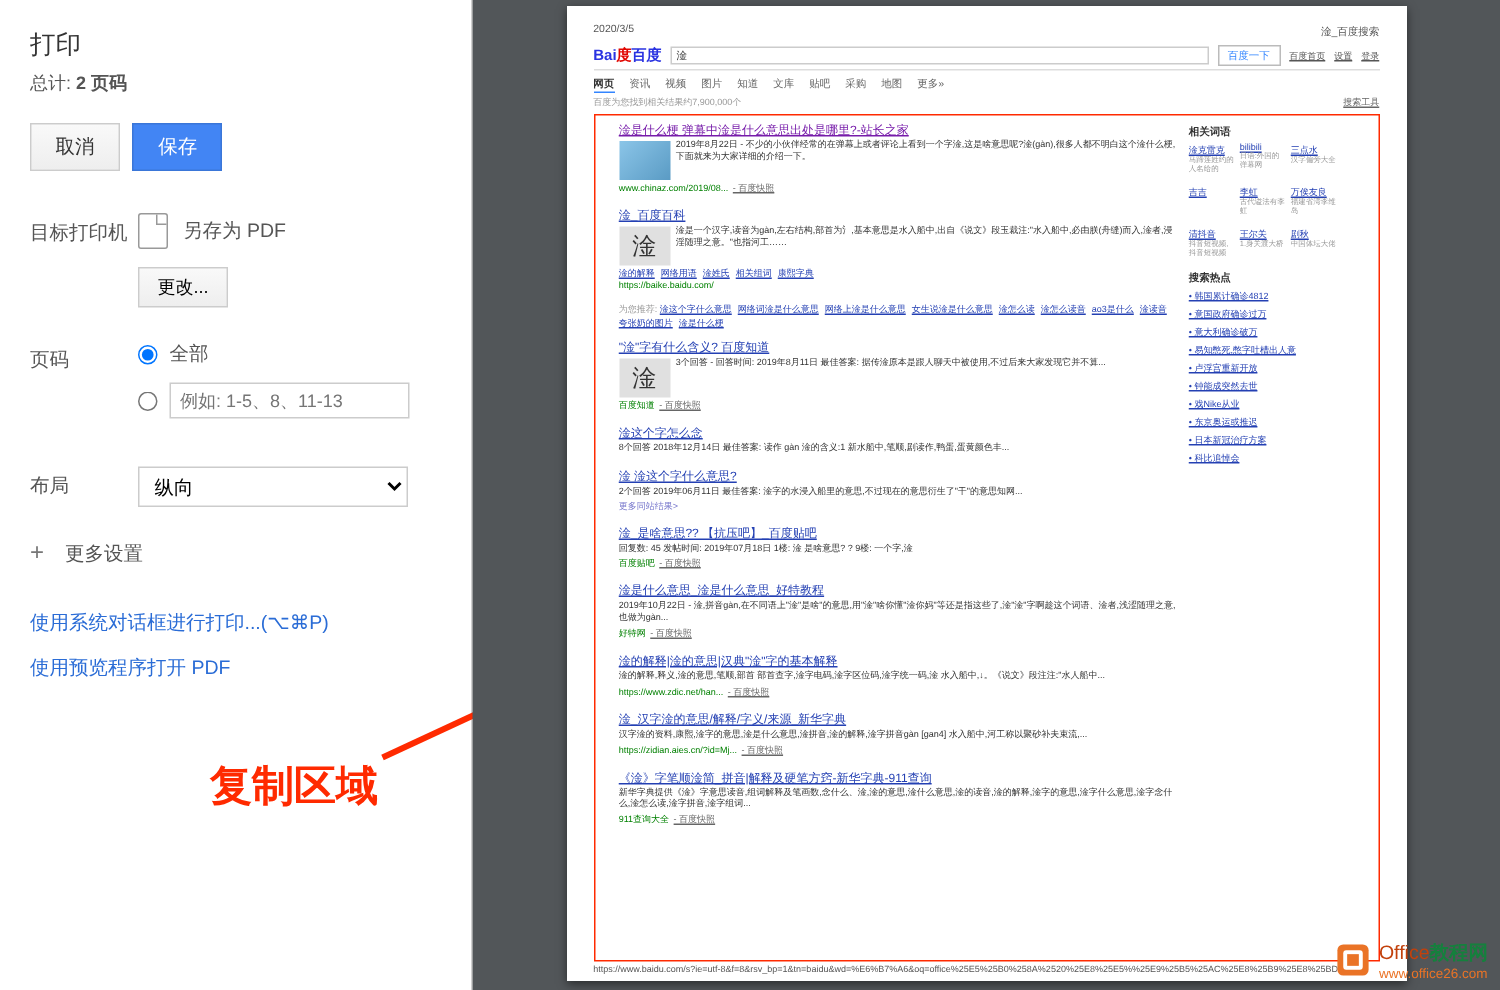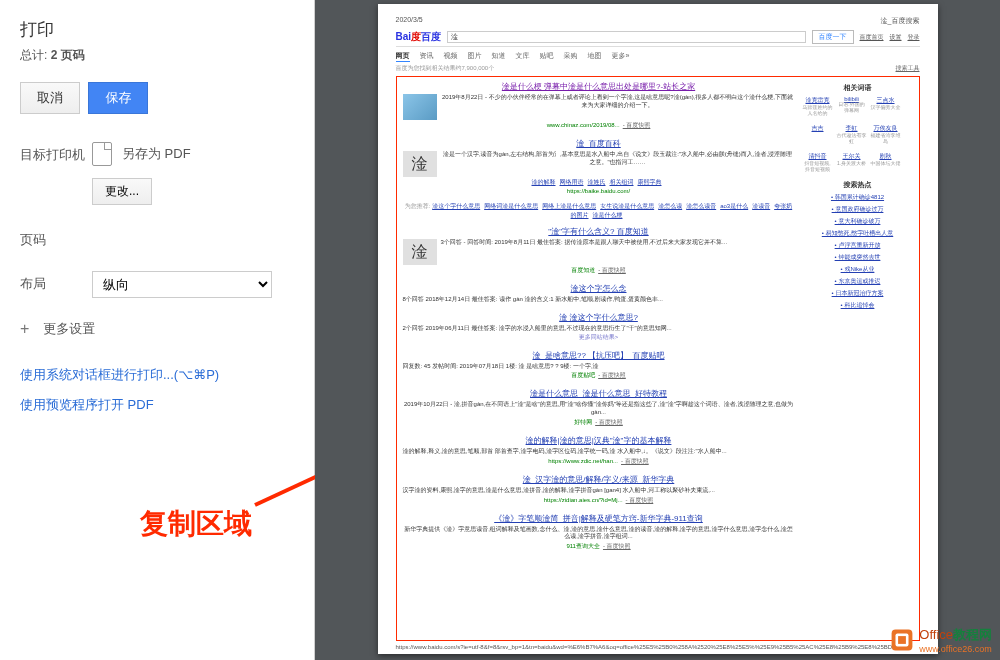--- a/index.html
+++ b/index.html
@@ -34,21 +34,21 @@
     .baidu-logo { font-size:10px; font-weight:bold; }
     .baidu-logo .red { color:#e10601; }
     .baidu-logo .blue { color:#2932e1; }
     .search-box { flex:1; margin:0 6px; border:1px solid #ccc; height:12px; padding:0 3px; font-size:7px; color:#333; display:flex; align-items:center; }
     .search-btn { font-size:7px; color:#3385ff; padding:1px 6px; border:1px solid #bbb; }
     .top-links { font-size:6px; color:#555; display:flex; gap:6px; }
     .top-links span { text-decoration:underline; }
     .tabs { display:flex; gap:10px; font-size:7px; color:#666; margin-bottom:2px; }
     .tabs .active { color:#333; font-weight:bold; border-bottom:1px solid #3385ff; }
     .stats { font-size:6px; color:#999; margin-bottom:3px; display:flex; justify-content:space-between; }
-    .content-wrap { border:1.5px solid #ff2a00; padding:4px 6px 2px; height:565px; display:flex;text-align:center; }
+    .content-wrap { border:1.5px solid #ff2a00; padding:4px 16px 2px; height:565px; display:flex; }
     .results { flex:1; padding-right:8px; }
     .aside { width:110px; font-size:6px; color:#666; }
     .aside h4 { font-size:7px; color:#333; margin:2px 0 3px; font-weight:bold; }
     .aside-grid { display:flex; flex-wrap:wrap; gap:2px 4px; margin-bottom:8px; }
     .aside-grid div { width:30px; }
     .aside-grid a { color:#2440b3; text-decoration:underline; font-size:6px; display:block; }
     .aside-grid small { font-size:5px; color:#999; display:block; line-height:1.1; }
     .hot-list div { color:#2440b3; text-decoration:underline; margin-bottom:3px; font-size:6px; }
     .result { margin-bottom:8px; }
     .result .title { color:#2440b3; text-decoration:underline; font-size:8px; display:block; margin-bottom:2px; }
@@ -89,20 +89,30 @@
       <div class="pdf-box">
         <div class="pdf-icon"></div>
         <span>另存为 PDF</span>
       </div>
       <button class="change-btn">更改...</button>
     </div>
   </div>
 
   <div class="form-row">
     <div class="form-label">页码</div>
+    <div class="form-field">
+      <div class="radio-row">
+        <input type="radio" checked="" style="">
+        <span>全部</span>
+      </div>
+      <div class="radio-row">
+        <input type="radio" style="">
+        <input class="page-input" placeholder="例如: 1-5、8、11-13" style="">
+      </div>
+    </div>
   </div>
 
   <div class="form-row">
     <div class="form-label">布局</div>
     <div class="form-field">
       <select class="select">
         <option>纵向</option>
       </select>
     </div>
   </div>

